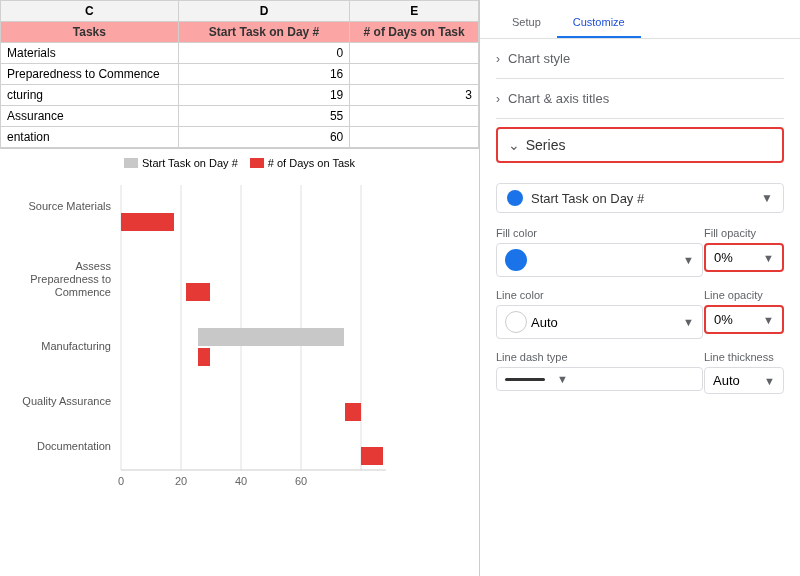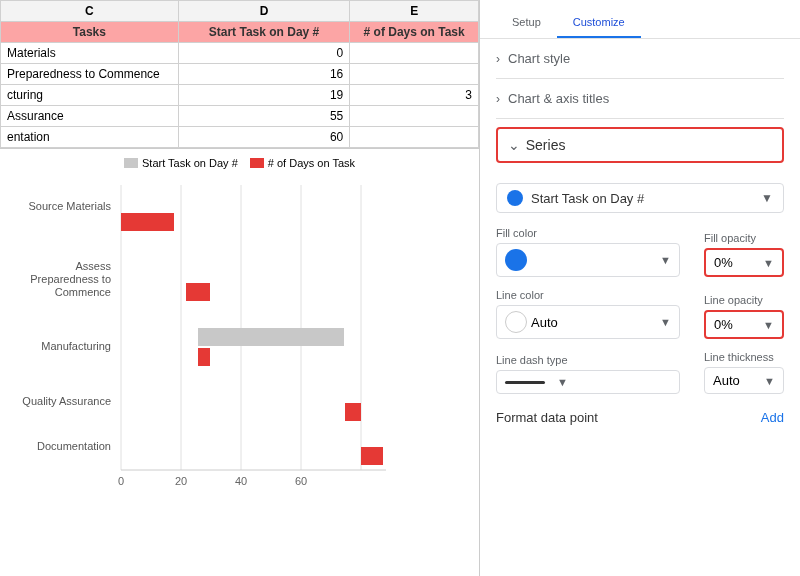--- a/index.html
+++ b/index.html
@@ -185,23 +185,23 @@
     }
 
     .series-arrow {
       color: #5f6368;
       font-size: 12px;
     }
 
     
     .option-row {
       display: flex;
-      gap: 24px;
+      gap: 1px;
       margin: 6px 16px;
-      align-items: flex-end;
+      align-items: flex-start;
     }
 
     .option-group {
       display: flex;
       flex-direction: column;
       gap: 4px;
     }
 
     .option-label {
       font-size: 11px;
@@ -476,17 +476,13 @@
     </div>
     <div class="option-group">
       <span class="option-label">Line thickness</span>
       <div class="option-select">
         <span class="option-value">Auto</span>
         <span class="select-arrow">▼</span>
       </div>
     </div>
   </div>
 
-  <div class="format-data-point">
-    <span class="format-label">Format data point</span>
-    <span class="format-add">Add</span>
-  </div>
 </div>
 
 </body></html>

